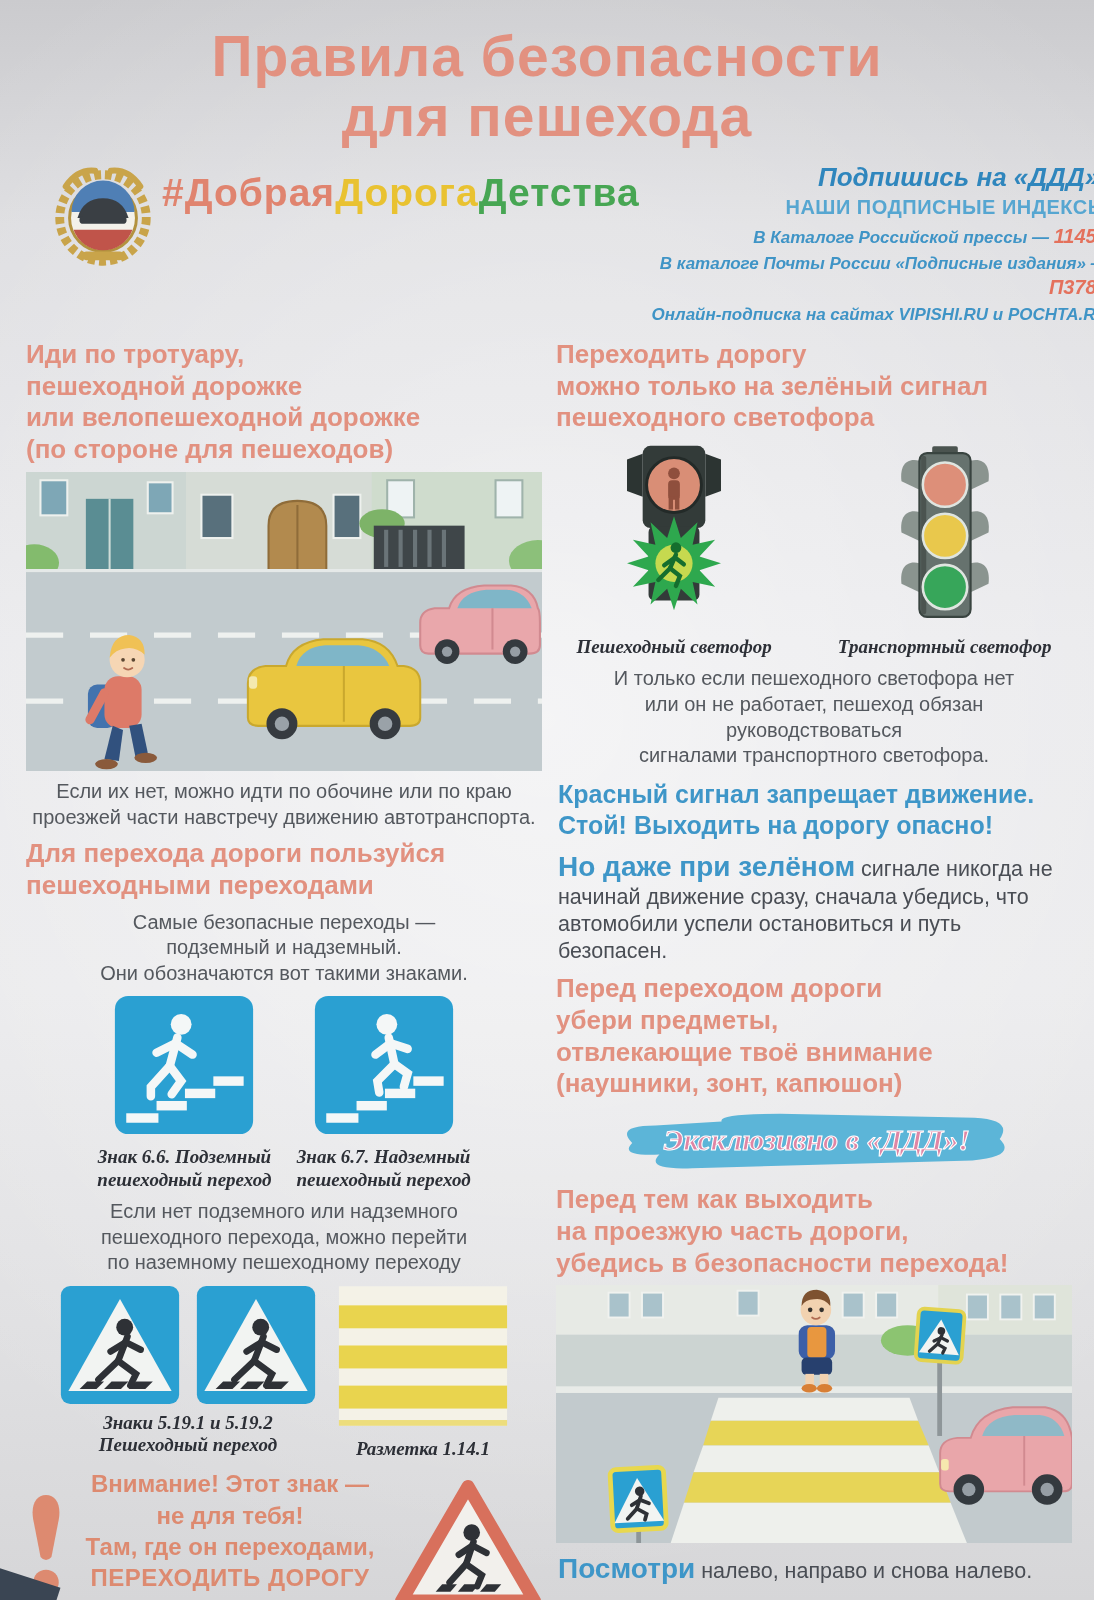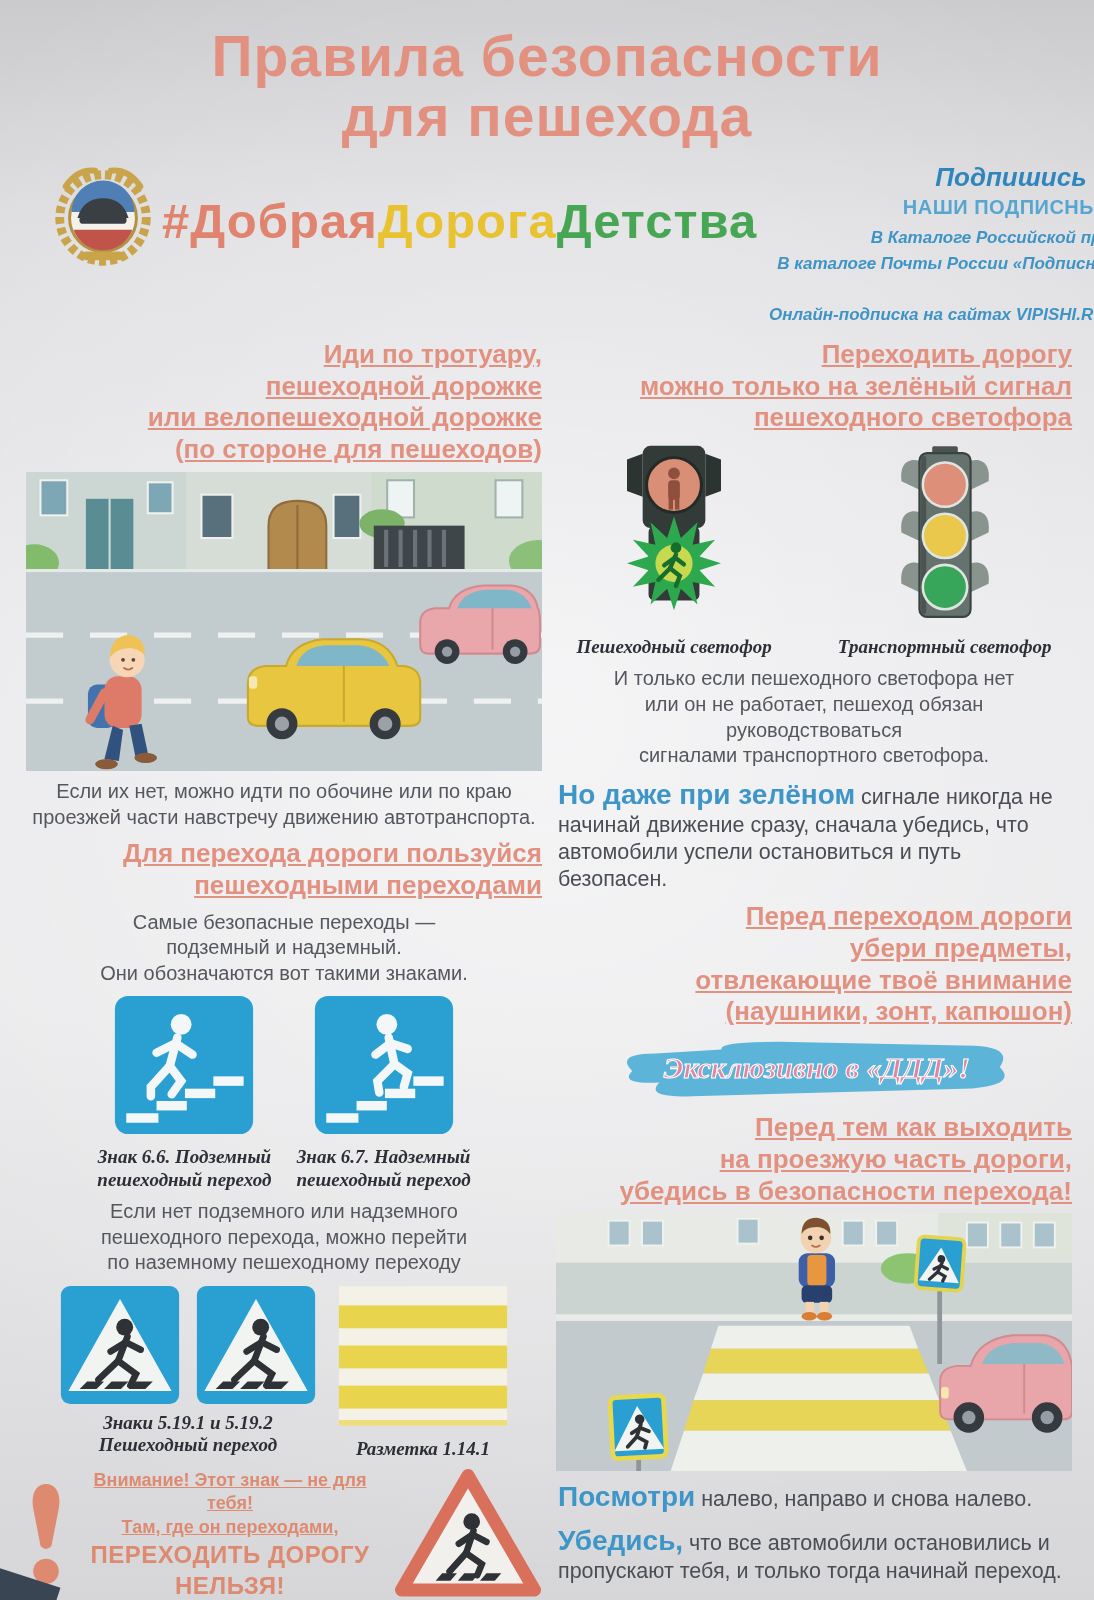--- a/index.html
+++ b/index.html
@@ -6,40 +6,40 @@
   .page{position:relative;width:1094px;height:1600px;margin:0 auto;overflow:hidden;
     font-family:"Liberation Sans",sans-serif;color:#54585e;
     background:
       radial-gradient(130% 90% at 50% 45%, rgba(255,255,255,.55) 0%, rgba(255,255,255,0) 60%),
       linear-gradient(180deg,#cbcbce 0%,#dddde0 14%,#e7e7ea 40%,#e9e9eb 62%,#dfdfe1 85%,#d6d6d8 100%);}
   .corner{position:absolute;left:-14px;bottom:-16px;width:70px;height:40px;background:#3a4553;transform:rotate(18deg);}
   .title{margin-top:26px;text-align:center;font-weight:700;font-size:57px;line-height:1.06;
     color:#e29180;letter-spacing:1px;white-space:pre-line;}
   .hdr{display:flex;align-items:flex-start;padding:10px 28px 0 44px;}
   .logo{width:118px;flex:0 0 auto;}
-  .hashtag{flex:1;margin-top:36px;text-align:center;font-size:49px;font-weight:700;letter-spacing:1px;white-space:nowrap;}
+  .hashtag{flex:1;margin-top:14px;text-align:center;font-size:39px;font-weight:700;letter-spacing:1px;white-space:nowrap;}
   .hash-a{color:#e0846f}.hash-b{color:#e9c231}.hash-c{color:#47a653}
   .subscribe{flex:0 0 468px;text-align:right;line-height:1.25;margin-top:4px;}
   .sub1{font-size:26px;font-weight:700;font-style:italic;color:#2f86bd;}
   .sub2{font-size:20px;font-weight:700;color:#56a6d1;letter-spacing:.5px;margin-top:2px;}
   .sub3{font-size:17px;font-weight:700;font-style:italic;color:#3f94c6;margin-top:4px;}
   .sub-num{color:#e4715c;font-size:20px;}
   .cols{display:flex;gap:14px;padding:6px 22px 0 26px;}
   .col{flex:1;min-width:0;}
-  .h-salmon{color:#e29180;font-weight:700;font-size:26px;line-height:1.22;text-align:right;white-space:pre-line;margin:8px 0 6px;text-decoration:underline;}
+  .h-salmon{color:#e29180;font-weight:700;font-size:26px;line-height:1.22;text-align:left;white-space:pre-line;margin:8px 0 6px;}
   .gray{color:#54585e;font-size:20px;line-height:1.28;text-align:center;white-space:pre-line;margin:8px 2px;}
   .illu{display:block;width:100%;height:auto;margin:2px 0;}
   .caption{font-family:"Liberation Serif",serif;font-style:italic;font-weight:700;font-size:19px;line-height:1.18;
     color:#2c2f36;text-align:center;white-space:pre-line;margin-top:6px;}
   .signrow{display:flex;justify-content:center;gap:25px;margin:6px 0 2px;}
   .signcell{text-align:center;}
   .crossrow{display:flex;justify-content:center;align-items:flex-start;gap:20px;margin-top:8px;}
   .warn{display:flex;align-items:center;gap:10px;margin-top:8px;}
   .warn-text{flex:1;text-align:center;color:#dd8a70;font-weight:700;line-height:1.3;}
-  .warn-l1{font-size:18px;text-decoration:underline;}.warn-l3{font-size:24px;letter-spacing:.5px;}
+  .warn-l1{font-size:24px;}.warn-l3{font-size:24px;letter-spacing:.5px;}
   .lightsrow{display:flex;justify-content:center;align-items:flex-end;gap:66px;margin:4px 0 0;}
   .blue-strong{color:#3e96c8;font-weight:700;font-size:25px;line-height:1.24;text-align:left;white-space:pre-line;margin:10px 2px 2px;}
   .mix{font-size:21.5px;line-height:1.26;color:#494d54;text-align:left;margin:8px 2px;}
   .lead{color:#3e96c8;font-weight:700;font-size:28px;}
   .ribbon{display:flex;justify-content:center;margin:2px 0;}
 </style>
 </head>
 <body>
 
 <div class="page">
@@ -334,20 +334,22 @@
             <circle cx="75" cy="107" r="26" fill="#e9c84c" stroke="#dfe5e0" stroke-width="3"></circle>
             <circle cx="75" cy="167" r="26" fill="#37a65a" stroke="#dfe5e0" stroke-width="3"></circle>
           </svg>
           <div class="caption">Транспортный светофор</div>
         </div>
       </div>
 
       <div class="gray">И только если пешеходного светофора нет
 или он не работает, пешеход обязан руководствоваться
 сигналами транспортного светофора.</div>
+      <div class="blue-strong">Красный сигнал запрещает движение.
+Стой! Выходить на дорогу опасно!</div>
       <div class="mix"><span class="lead">Но даже при зелёном</span><span> сигнале никогда не начинай движение сразу, сначала убедись, что автомобили успели остановиться и путь безопасен.</span></div>
 
       <div class="h-salmon">Перед переходом дороги
 убери предметы,
 отвлекающие твоё внимание
 (наушники, зонт, капюшон)</div>
 
       <div class="ribbon">
         <svg viewBox="0 0 430 72" width="420" height="70">
           <path d="M28,38 Q10,20 52,20 L120,16 Q116,8 180,8 L380,12 Q420,14 406,34 Q424,52 378,56 L90,64 Q40,66 56,50 Q14,52 28,38 Z" fill="#5cb5d8"></path>

